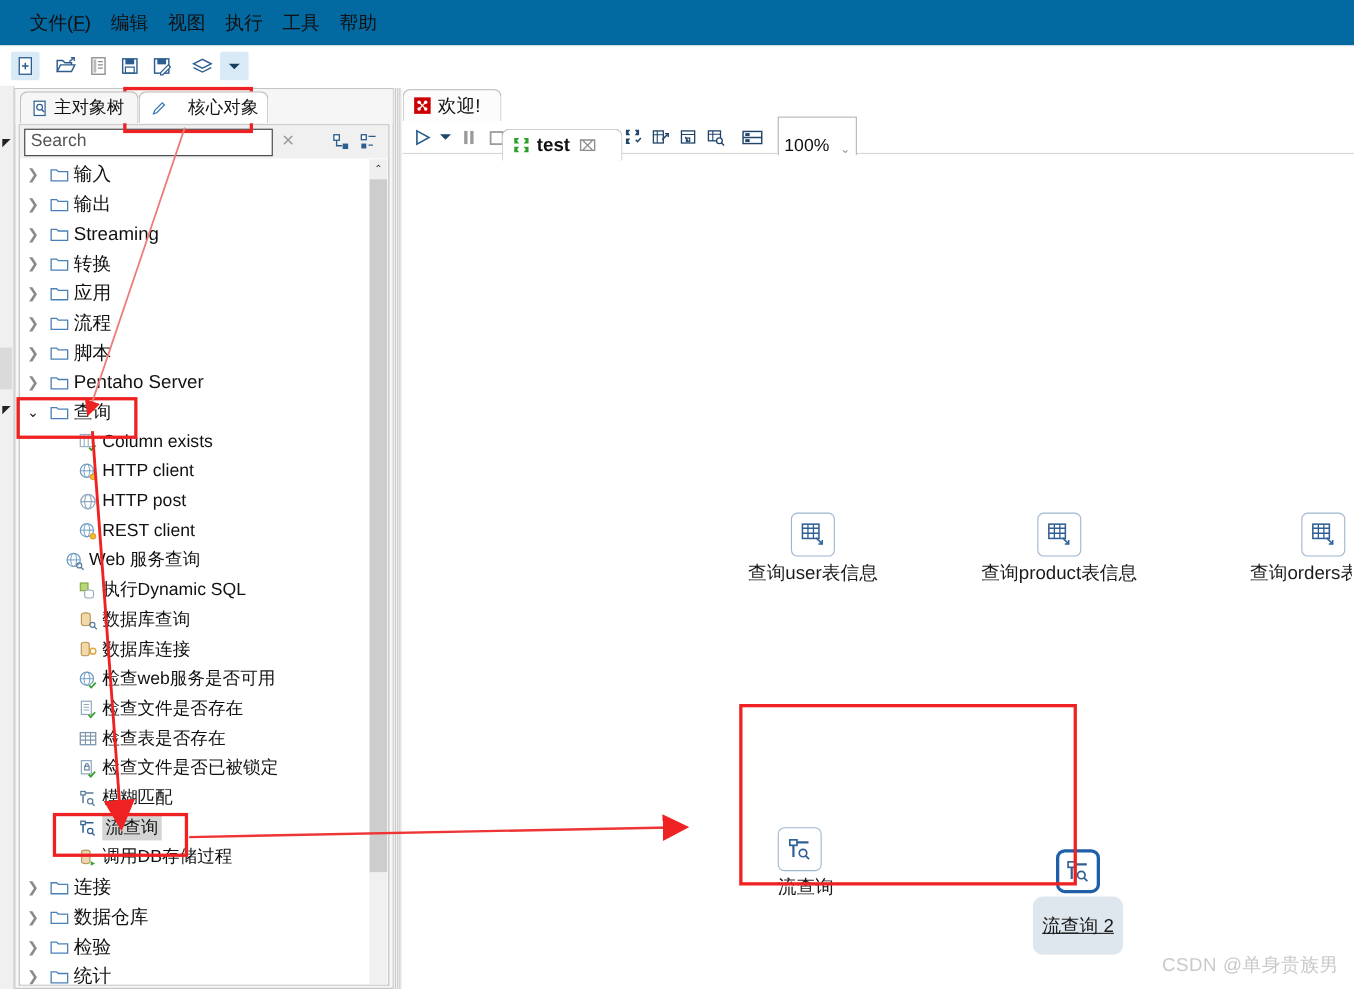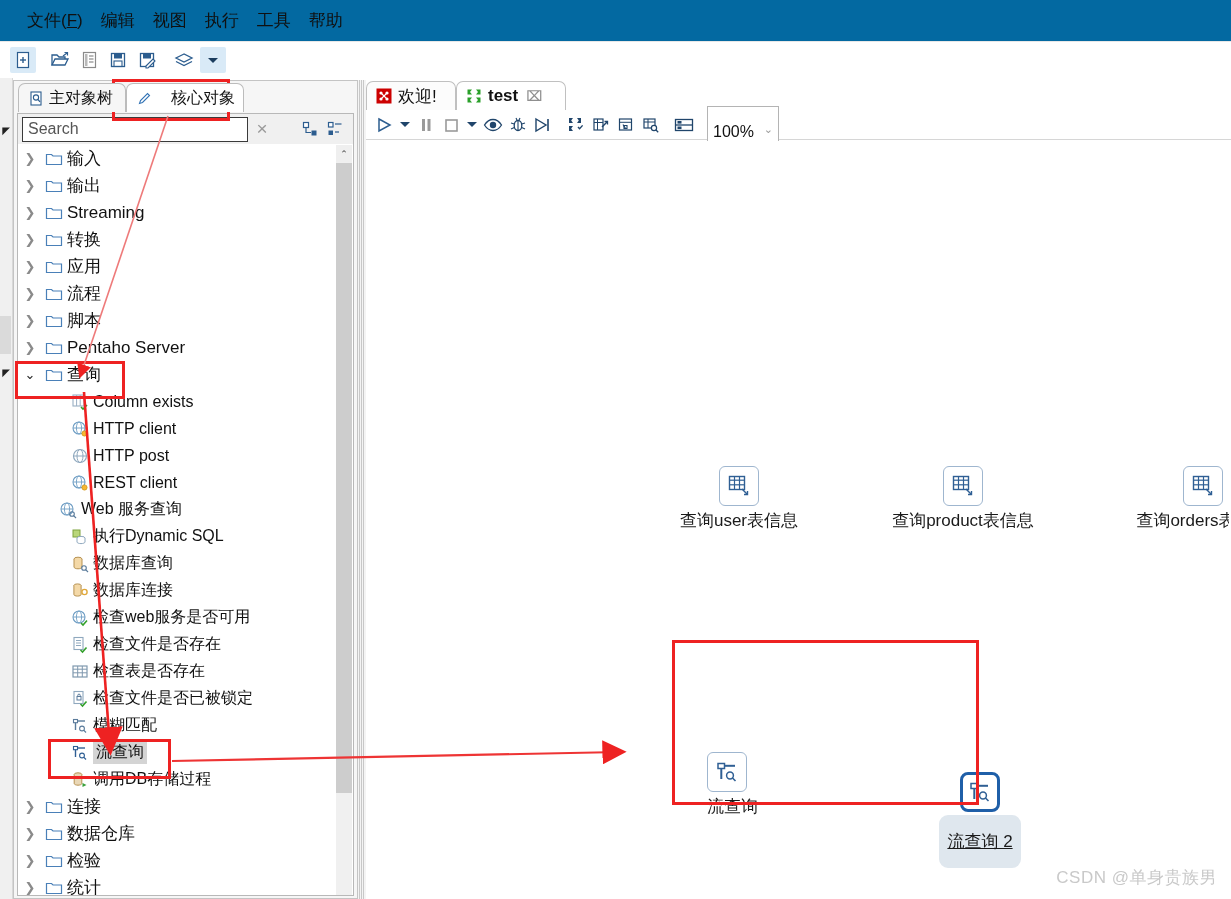--- a/index.html
+++ b/index.html
@@ -268,22 +268,22 @@
     width: 24px; height: 24px;
     display: flex; align-items: center; justify-content: center;
     margin-right: 1px;
   }
   .etb.small { width: 16px; }
   .zoom-combo {
     margin-left: 10px;
     height: 37px; width: 72px;
     border: 1px solid #b4b4b4;
     background: #ffffff;
-    display: flex; align-items: flex-start; justify-content: space-between;
-    padding: 16px 5px;
+    display: flex; align-items: flex-end; justify-content: space-between;
+    padding: 0 5px;
     box-sizing: border-box;
     font-size: 16px;
     color: #111;
   }
   .zoom-combo .cv { color: #9a9a9a; font-size: 11px; }
 
   .canvas {
     position: absolute;
     left: 2px; top: 61px;
     width: 861px; height: 756px;
@@ -777,21 +777,21 @@
             <circle cx="5" cy="5" r="1.6" fill="#fff"></circle>
               <circle cx="11" cy="5" r="1.6" fill="#fff"></circle>
             <circle cx="5" cy="11" r="1.6" fill="#fff"></circle>
               <circle cx="11" cy="11" r="1.6" fill="#fff"></circle>
             <line x1="5" y1="5" x2="11" y2="11" stroke="#fff" stroke-width="1.1"></line>
             <line x1="11" y1="5" x2="5" y2="11" stroke="#fff" stroke-width="1.1"></line>
           </svg>
         </span>
         <span>欢迎!</span>
       </div>
-      <div class="ed-tab sel" style="left:90px; width:110px;">
+      <div class="ed-tab sel" style="left:90px; width:110px;margin-top:36px;">
         <span class="tab-ico">
           <svg width="16" height="16" viewBox="0 0 16 16">
             <path d="M1.5 1.5h4.5l-2 2.5 2 2.5H1.5z" fill="#2aa02a"></path>
             <path d="M14.5 1.5h-4.5l2 2.5-2 2.5h4.5z" fill="#2aa02a"></path>
             <path d="M1.5 14.5h4.5l-2-2.5 2-2.5H1.5z" fill="#2aa02a"></path>
             <path d="M14.5 14.5h-4.5l2-2.5-2-2.5h4.5z" fill="#2aa02a"></path>
           </svg>
         </span>
         <span>test</span>
         <span class="tab-close">⌧</span>

